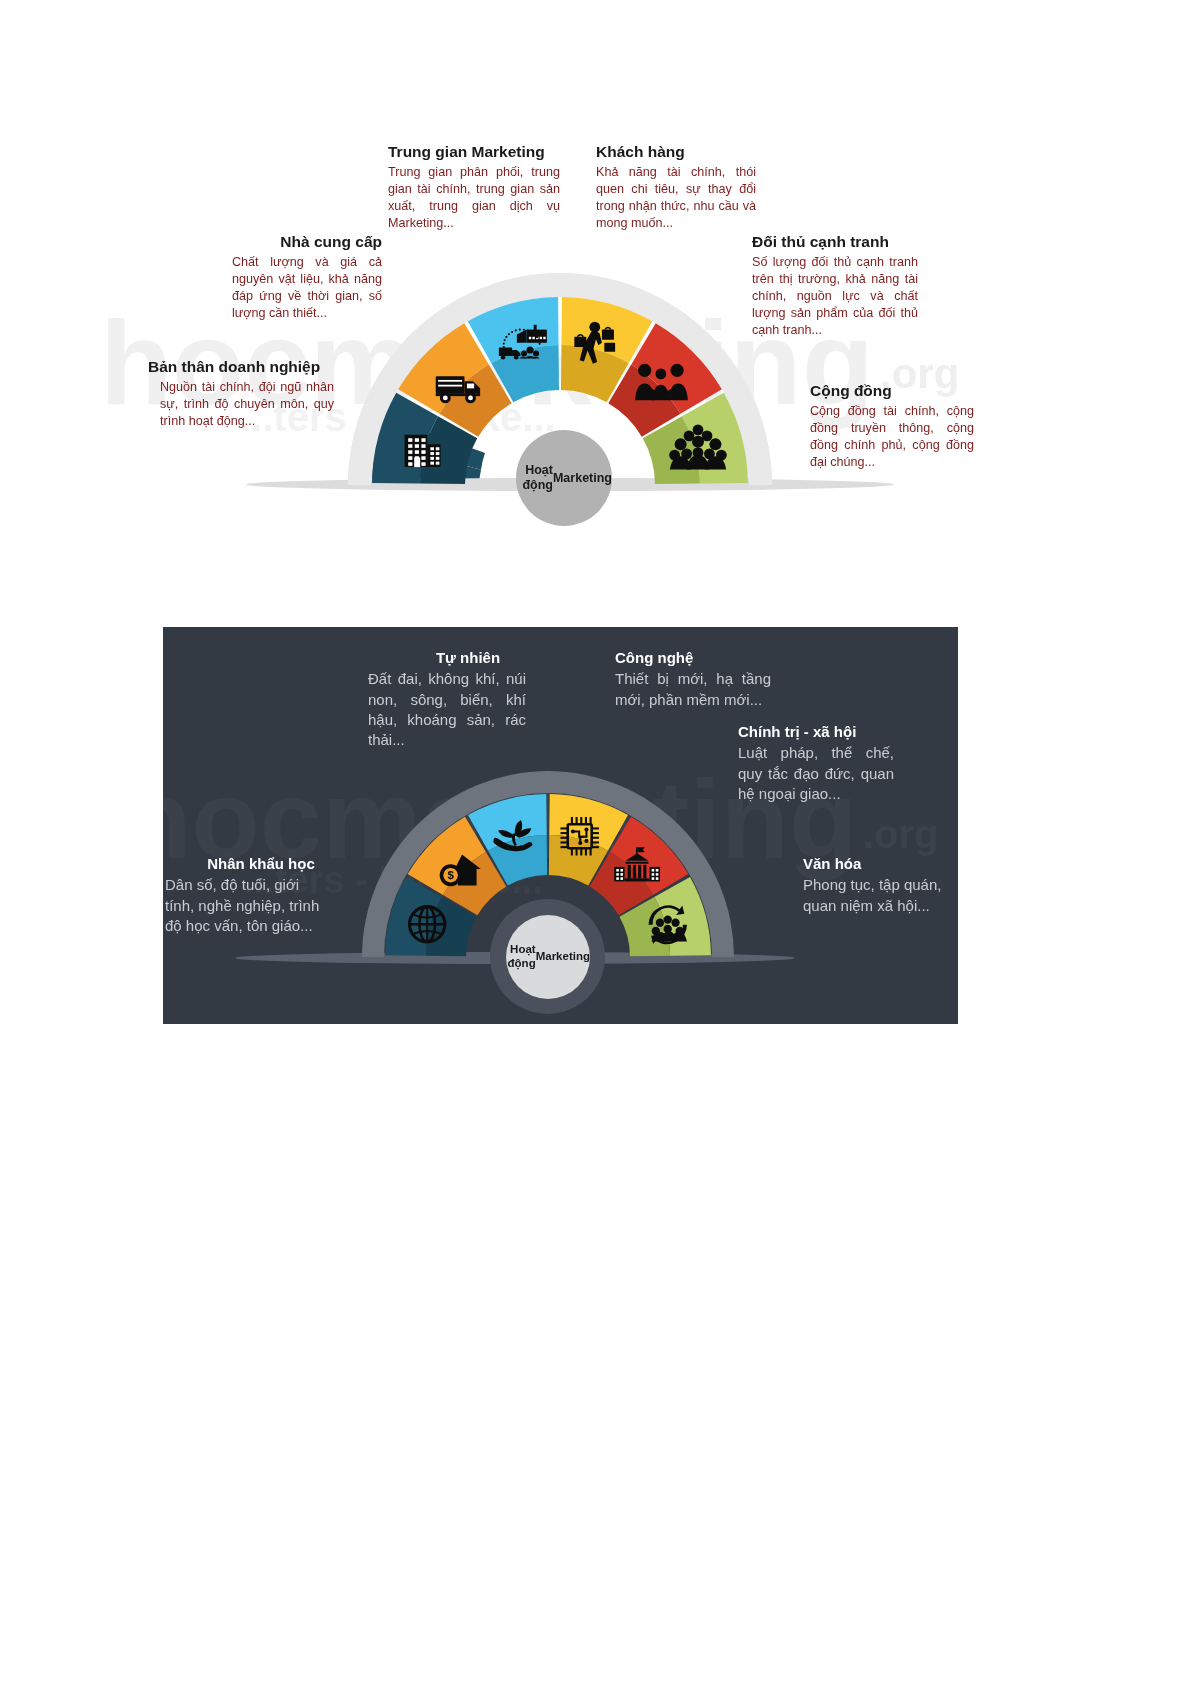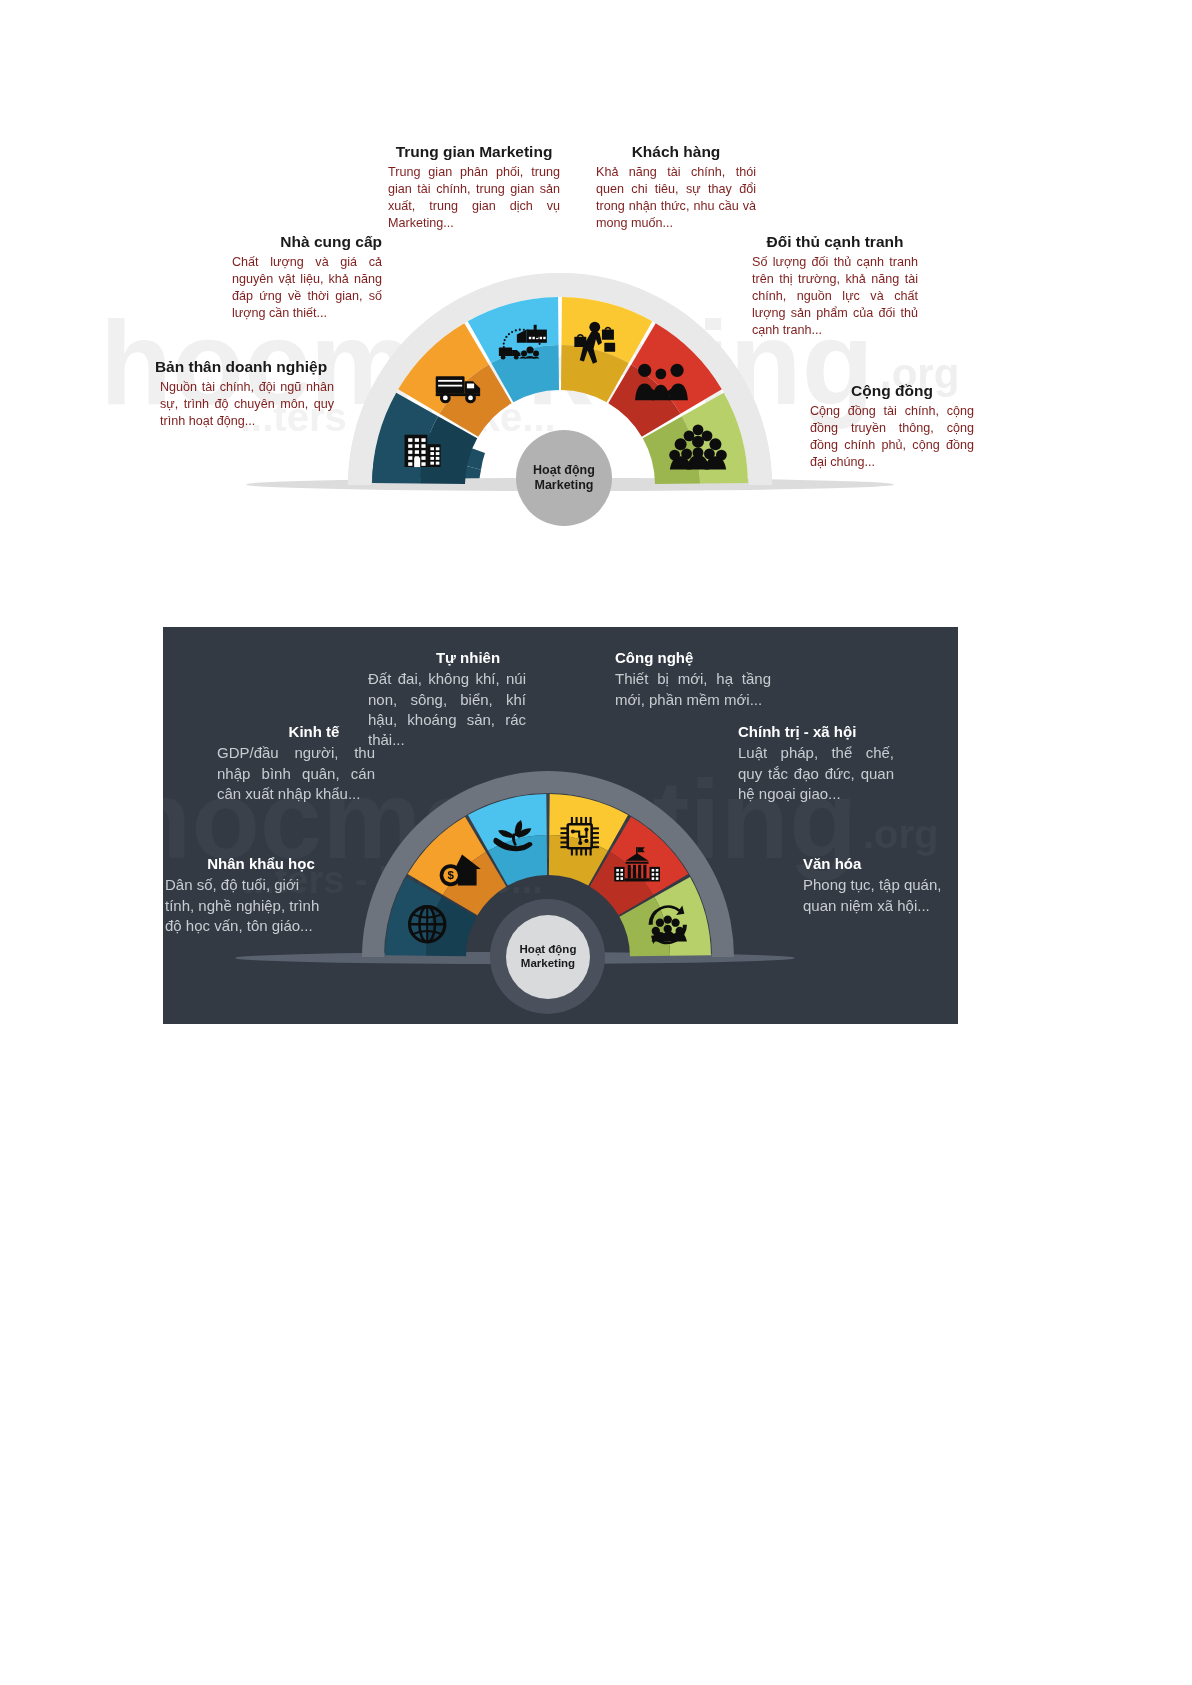--- a/index.html
+++ b/index.html
@@ -34,29 +34,29 @@
   .callout .c-body {
     margin: 0;
     line-height: 1.35;
     text-align: justify;
   }
 
   
   .d1 .c-title { font-size: 15.5px; color: #1a1a1a; }
   .d1 .c-body  { font-size: 12.6px; color: #7f1d1d; }
   .d1 .ttl-r { text-align: right; }
-  .d1 .ttl-c { text-align: center; }
+  .d1 .ttl-c { text-align: left; }
 
   
   .d2 .c-title { font-size: 15px; color: #ffffff; }
   .d2 .c-body  { font-size: 15px; color: #c9ccd1; }
 
   .hub {
     position: absolute; border-radius: 50%;
-    display: flex; flex-direction: column;
+    display: flex; flex-direction: row;
     align-items: center; justify-content: center;
     text-align: right; font-weight: 700; line-height: 1.2;
   }
   .hub span { display: block; }
 
   .baseline { position: absolute; border-radius: 50%; }
 
   svg.arcs { position: absolute; left: 0; top: 0; overflow: visible; }
   .ico { pointer-events: none; }
 </style>
@@ -390,24 +390,20 @@
     <div class="callout" style="left:205px; top:22px; width:158px; z-index:5;">
       <div class="c-title" style="text-align:center; padding-left:42px;">Tự nhiên</div>
       <div class="c-body">Đất đai, không khí, núi non, sông, biển, khí hậu, khoáng sản, rác thải...</div>
     </div>
 
     <div class="callout" style="left:452px; top:22px; width:156px; z-index:5;">
       <div class="c-title">Công nghệ</div>
       <div class="c-body">Thiết bị mới, hạ tầng mới, phần mềm mới...</div>
     </div>
 
-    <div class="callout" style="left:54px; top:96px; width:158px; z-index:5;">
-      <div class="c-title" style="text-align:center; padding-left:36px;">Kinh tế</div>
-      <div class="c-body">GDP/đầu người, thu nhập bình quân, cán cân xuất nhập khẩu...</div>
-    </div>
 
     <div class="callout" style="left:575px; top:96px; width:156px; z-index:5;">
       <div class="c-title">Chính trị - xã hội</div>
       <div class="c-body">Luật pháp, thể chế, quy tắc đạo đức, quan hệ ngoại giao...</div>
     </div>
 
     <div class="callout" style="left:2px; top:228px; width:166px; z-index:5;">
       <div class="c-title" style="text-align:center; padding-left:26px;">Nhân khẩu học</div>
       <div class="c-body" style="text-align:left;">Dân số, độ tuổi, giới tính, nghề nghiệp, trình độ học vấn, tôn giáo...</div>
     </div>

